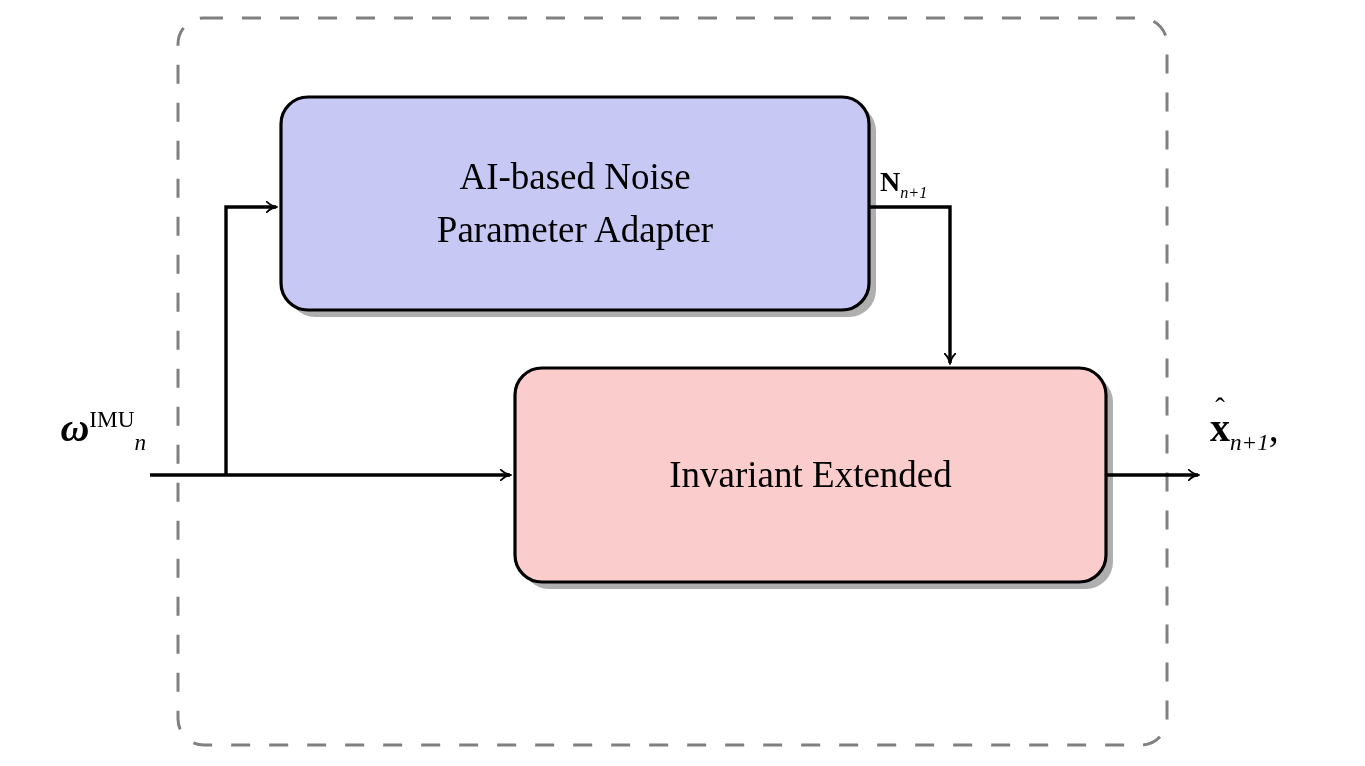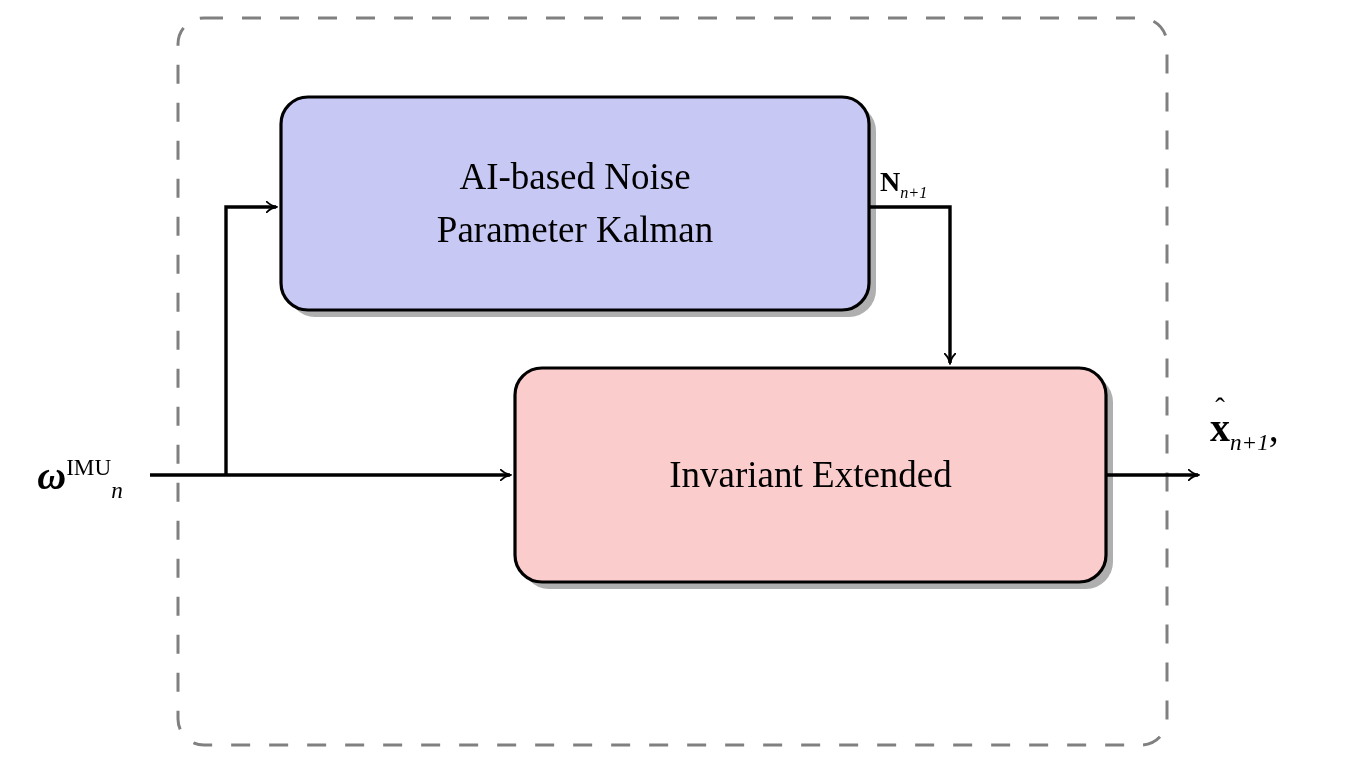--- a/index.html
+++ b/index.html
@@ -75,22 +75,21 @@
   sub.sb.it {
     font-style: italic;
   }
   
   #input-label {
     left: 14px;
     top: 408px;
     width: 132px;
     font-size: 40px;
     line-height: 1.0;
-    text-align: center;
-    margin-top: 48px;
+    text-align: right;
   }
   #input-label .mrow {
     display: block;
     height: 68px;
   }
   
   #output-label {
     left: 1210px;
     top: 408px;
     width: 150px;
@@ -159,21 +158,21 @@
 
     <path d="M 226 475 L 226 207 L 276 207" fill="none" stroke="#000000" stroke-width="3.4" stroke-linejoin="miter" marker-end="url(#arrowHead)"></path>
 
     <path d="M 869 207 L 950 207 L 950 363" fill="none" stroke="#000000" stroke-width="3.4" stroke-linejoin="miter" marker-end="url(#arrowHead)"></path>
 
     <path d="M 1106 475 L 1198 475" fill="none" stroke="#000000" stroke-width="3.4" marker-end="url(#arrowHead)"></path>
   </svg>
 
   <div class="node-label" id="blue-box-label">
     <span class="line">AI-based Noise</span>
-    <span class="line">Parameter Kalman</span>
+    <span class="line">Parameter Adapter</span>
   </div>
 
   <div class="node-label" id="pink-box-label">
     <span class="line">Invariant Extended</span>
   </div>
 
   <div class="math" id="input-label">
     <span class="mrow"><span class="mbold mital">ω</span><sup class="sp">IMU</sup><sub class="sb it">n</sub></span>
   </div>
 

